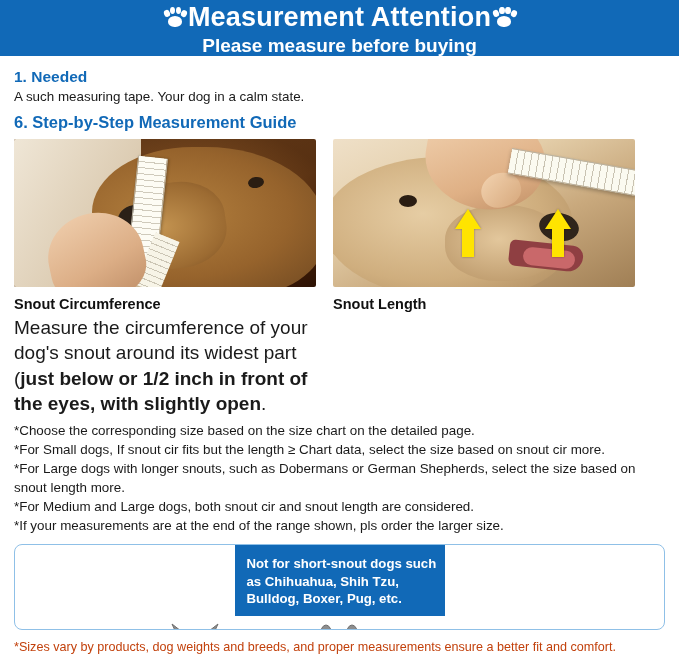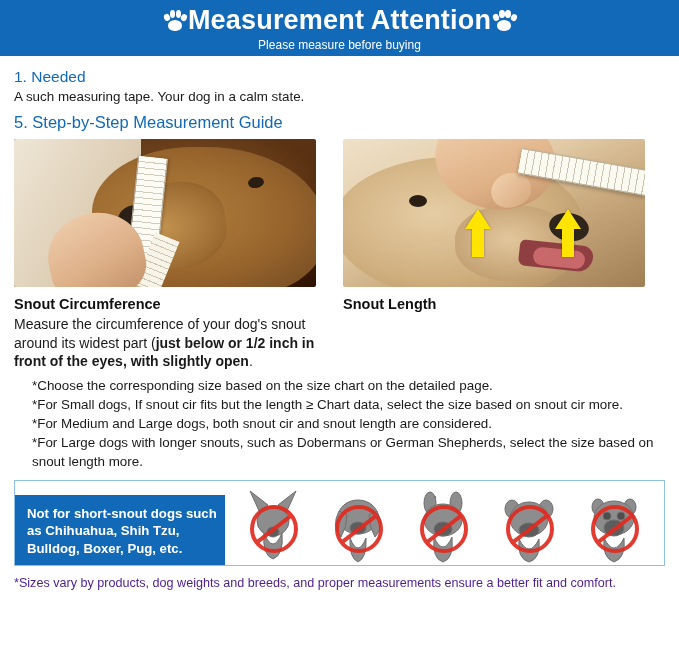--- a/index.html
+++ b/index.html
@@ -35,22 +35,22 @@
     justify-content: center;
     gap: 0;
   }
   .banner-title {
     font-size: 27px;
     font-weight: bold;
     letter-spacing: 0.2px;
     line-height: 1;
   }
   .banner-sub {
-    font-size: 12px;
-    font-weight: normal;
+    font-size: 19px;
+    font-weight: bold;
     margin-top: 5px;
     line-height: 1;
   }
   .paw {
     display: inline-block;
     width: 26px; height: 24px;
     position: relative;
   }
   .paw .pad {
     position: absolute;
@@ -66,35 +66,35 @@
   .paw .t2 { width: 5.5px; height: 7.5px; left: 8px;  top: 1.5px; }
   .paw .t3 { width: 5.5px; height: 7.5px; left: 14px; top: 1.5px; }
   .paw .t4 { width: 5.5px; height: 7px; left: 19.5px; top: 5px;  transform: rotate(20deg); }
 
   
   .body {
     padding: 8px 14px 0 14px;
   }
   .h-blue {
     color: #1169b7;
-    font-weight: normal;
+    font-weight: bold;
     font-size: 15.5px;
     margin: 4px 0 2px 0;
   }
   .h-blue.big { font-size: 16.5px; }
   .plain {
     font-size: 13.4px;
     line-height: 1.35;
     color: #1a1a1a;
   }
 
   
   .photos {
     display: flex;
-    gap: 27px;
+    gap: 17px;
     margin-top: 7px;
   }
   .photo-col { width: 302px; }
   .photo {
     width: 302px; height: 148px;
     border-radius: 2px;
     position: relative;
     overflow: hidden;
   }
 
@@ -242,44 +242,44 @@
   .arrow-1 { left: 122px; top: 70px; }
   .arrow-2 { left: 212px; top: 70px; }
 
   .cap-title {
     font-size: 14.5px;
     font-weight: bold;
     margin: 9px 0 3px 0;
     color: #111;
   }
   .cap-body {
-    font-size: 14px;
+    font-size: 19px;
     line-height: 1.33;
     color: #1a1a1a;
   }
   .cap-body b { font-weight: bold; }
 
   
   .reminder { margin-top: 5px; }
   .reminder .line {
     font-size: 13.4px;
     line-height: 1.42;
-    margin-left: 18px;
   }
 
   
   .warnbox {
     margin: 9px 0 0 0;
     border: 1px solid #8fc0e7;
-    border-radius: 0;
+    border-radius: 8px;
     height: 86px;
     display: flex;
-    align-items: flex-end;
+    align-items: center;
     overflow: hidden;
     background: #ffffff;
+    flex-direction: column;
   }
   .warnbox .blue {
     background: #1169b7;
     color: #fff;
     width: 210px;
     padding: 10px 8px 8px 12px;
     font-size: 13.2px;
     font-weight: bold;
     line-height: 1.32;
     display: flex;
@@ -313,21 +313,21 @@
     width: 46px; height: 4px;
     background: #e02b20;
     transform: rotate(-38deg);
   }
 
   
   .footer {
     padding: 8px 14px 0 14px;
     font-size: 12.6px;
     line-height: 1.45;
-    color: #4c1d95;
+    color: #c2410c;
   }
 </style>
 </head>
 <body>
 
 <div class="page">
 
   <div class="banner">
     <div class="banner-row">
       <span class="paw">
@@ -347,21 +347,21 @@
       </span>
     </div>
     <div class="banner-sub">Please measure before buying</div>
   </div>
 
   <div class="body">
 
     <div class="h-blue">1. Needed</div>
     <div class="plain">A such measuring tape. Your dog in a calm state.</div>
 
-    <div class="h-blue big" style="margin-top:7px;">5. Step-by-Step Measurement Guide</div>
+    <div class="h-blue big" style="margin-top:7px;">6. Step-by-Step Measurement Guide</div>
 
     <div class="photos">
 
       <div class="photo-col">
         <div class="photo photo-a">
           <div class="bg-light"></div>
           <div class="head"></div>
           <div class="muzzle"></div>
           <div class="eye"></div>
           <div class="nose"></div>
@@ -392,22 +392,23 @@
             </div>
         </div>
         <div class="cap-title">Snout Length</div>
       </div>
 
     </div>
 
     <div class="reminder">
       <div class="line">*Choose the corresponding size based on the size chart on the detailed page.</div>
       <div class="line">*For Small dogs, If snout cir fits but the length ≥ Chart data, select the size based on snout cir more.</div>
+      <div class="line">*For Large dogs with longer snouts, such as Dobermans or German Shepherds, select the size based on snout length more.</div>
       <div class="line">*For Medium and Large dogs, both snout cir and snout length are considered.</div>
-      <div class="line">*For Large dogs with longer snouts, such as Dobermans or German Shepherds, select the size based on snout length more.</div>
+      <div class="line">*If your measurements are at the end of the range shown, pls order the larger size.</div>
     </div>
 
     <div class="warnbox">
       <div class="blue">Not for short-snout dogs such as Chihuahua, Shih Tzu, Bulldog, Boxer, Pug, etc.</div>
       <div class="dogs">
 
         <div class="dog">
           <svg width="72" height="80" viewBox="0 0 72 80">
             <g fill="#8d8d8d" stroke="#6f6f6f" stroke-width="1">
               <path d="M22 30 L12 8 L30 22 Z"></path>

